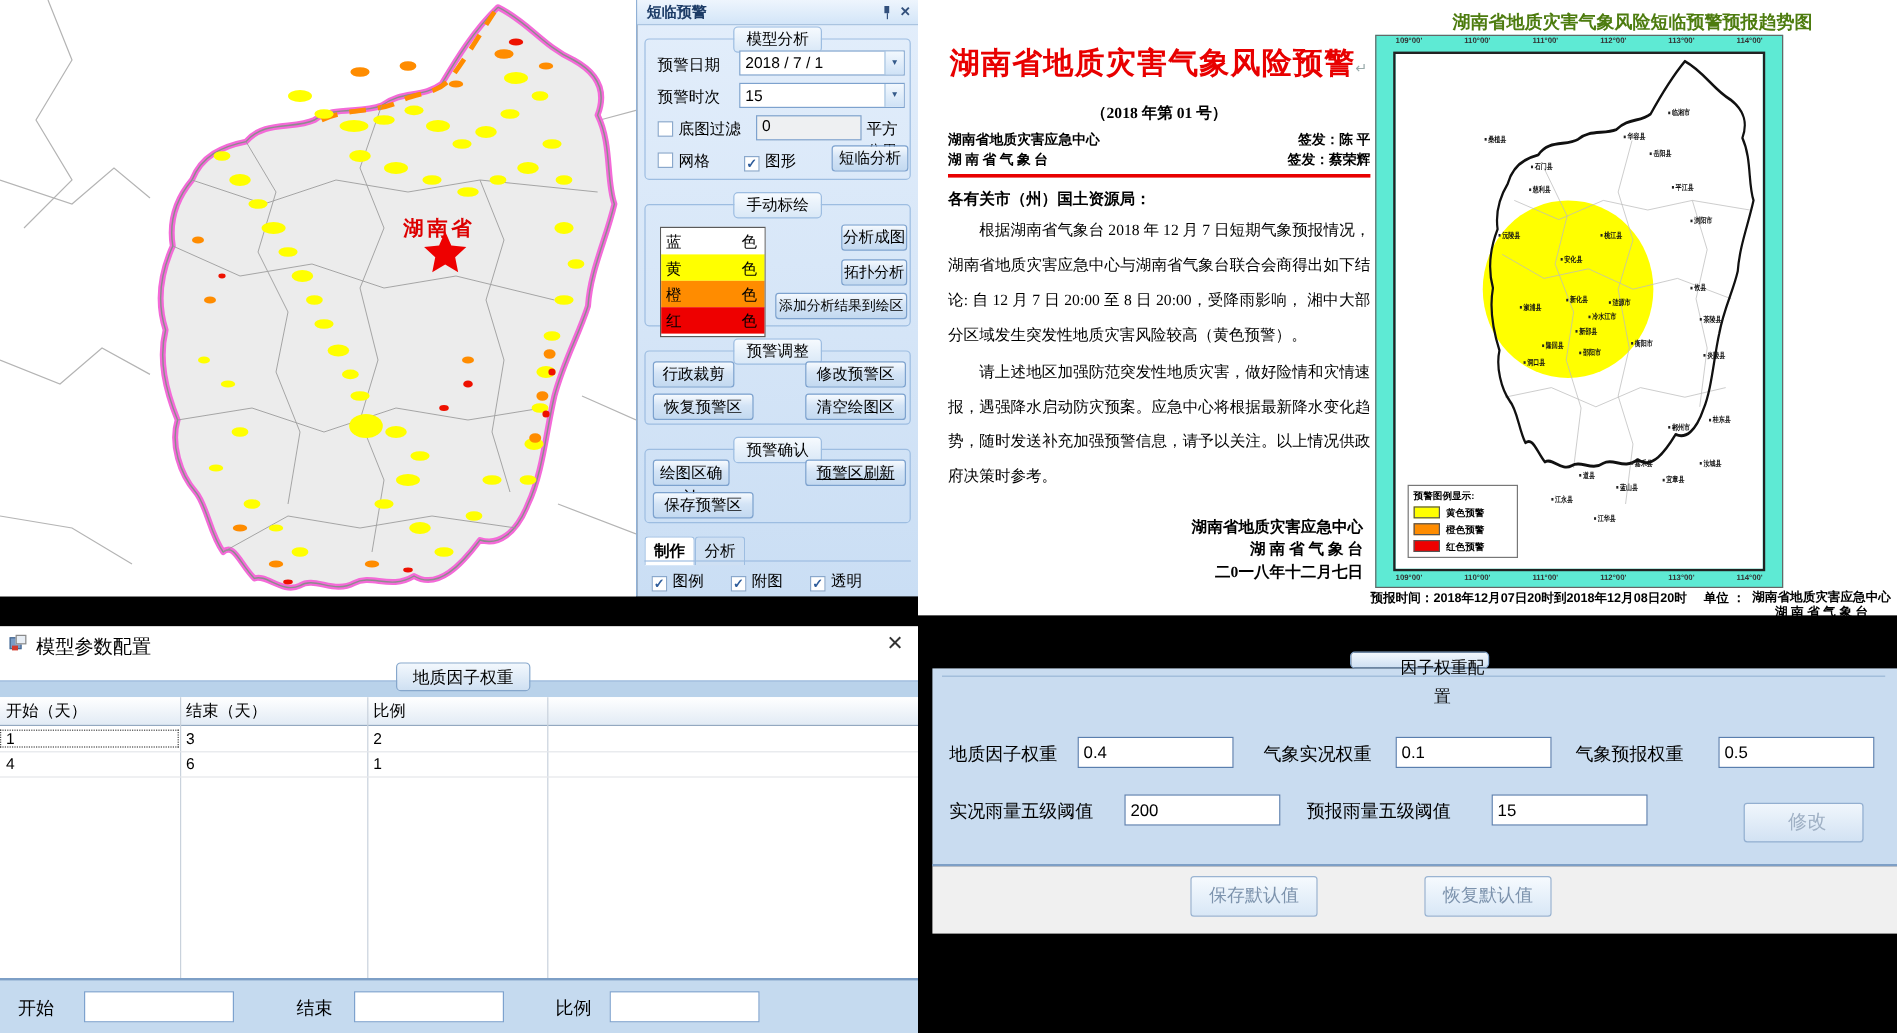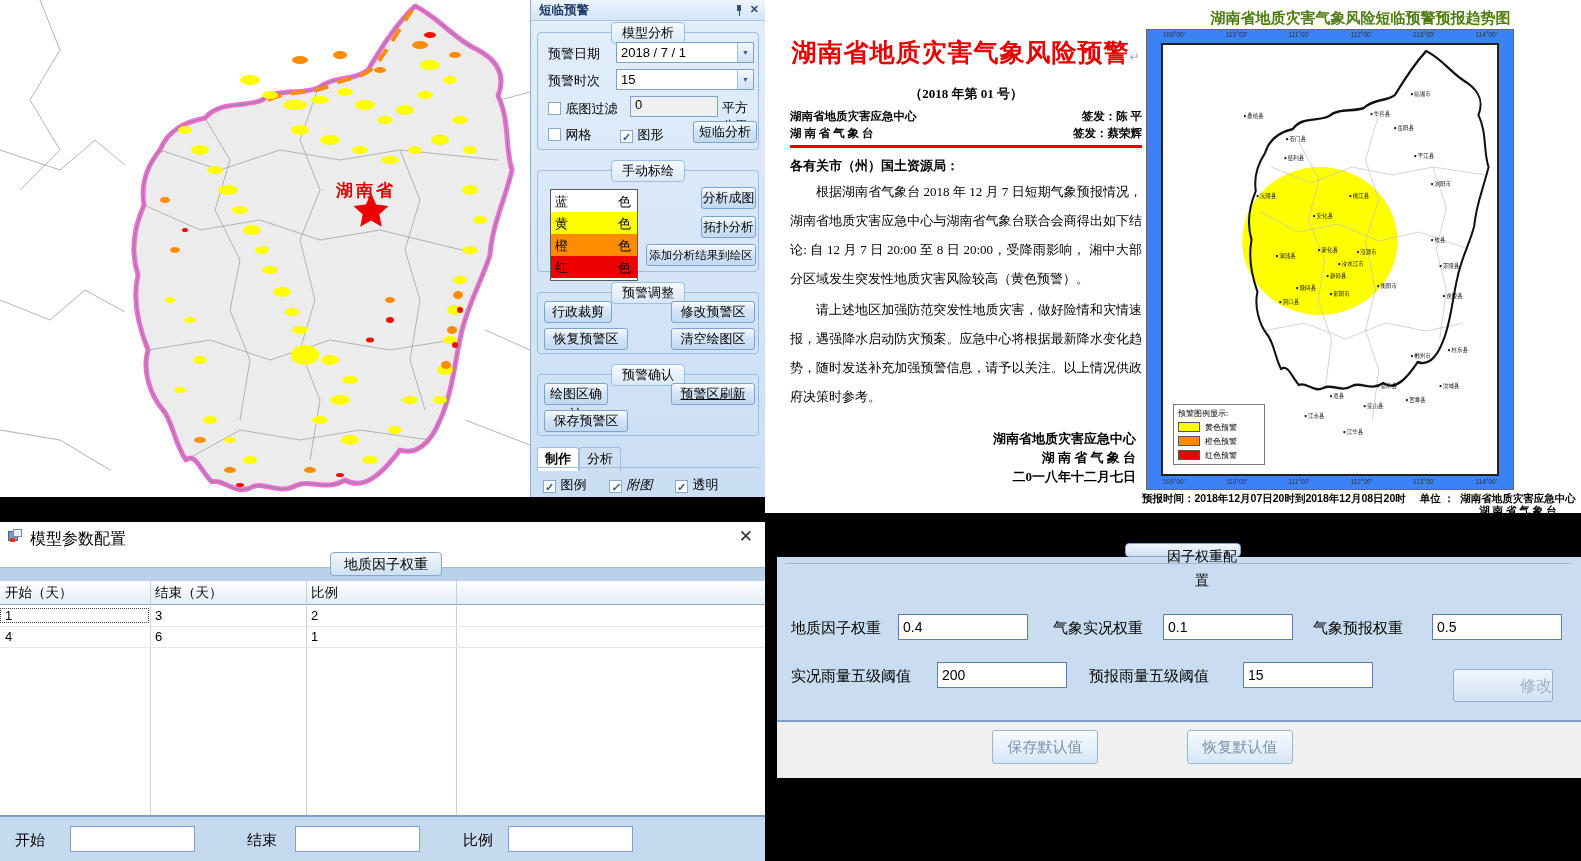--- a/index.html
+++ b/index.html
@@ -53,22 +53,22 @@
   .doc-orgline { display:flex; justify-content:space-between; font-size:11.5px; font-weight:bold; margin-top:6px;}
   .doc-rule { border-bottom:3px solid #e80000; margin-top:4px; }
   .doc-salu { font-size:13px; font-weight:bold; margin-top:9px;}
   .doc-p { font-size:13px; line-height:29px; text-align:justify; text-indent:2em; margin-top:2px;}
   .doc-sig { text-align:right; font-size:13px; font-weight:bold; line-height:19px; margin-top:18px; padding-right:6px;}
 
   
   #trend { position:absolute; left:375px; top:0; width:441px; height:513px;}
   .trend-title { position:absolute; left:0; top:9px; width:100%; text-align:center;
     font-size:15px; font-weight:bold; color:#4d7c0f;}
-  .trend-frame { position:absolute; left:6px; top:29px; width:368px; height:461px;
-    border:1px solid #666; background:#3b82f6;}
+  .trend-frame { position:absolute; left:6px; top:29px; width:340px; height:461px;
+    border:1px solid #666; background:#5eead4;font-weight:bold;}
   .trend-inner { position:absolute; left:14px; top:13px; right:14px; bottom:13px; border:2px solid #222;}
   .lonrow { position:absolute; left:14px; right:14px; height:10px; display:flex; justify-content:space-between;
     font-size:6.5px; color:#333; padding:0 2px;}
   .legend { position:absolute; left:26px; bottom:24px; width:92px; background:#fff; border:1px solid #777;
     font-size:8px; padding:3px 4px; z-index:5;}
   .legend .sw { display:inline-block; width:22px; height:10px; border:1px solid #555; vertical-align:-2px; margin-right:5px;}
   .legend-row { margin-top:3px; }
   .trend-foot { position:absolute; left:2px; top:492px; width:100%; font-size:10.5px; font-weight:bold; color:#000;
     display:flex; }
   .county-t { font-size:6.5px; fill:#111; font-family:"Liberation Sans",sans-serif;}
@@ -104,21 +104,21 @@
   .w-blue { position:absolute; left:12px; top:44px; right:0; height:165px; background:#c9dcf0;
     border-bottom:2px solid #7d9fc6;}
   .w-grpline { position:absolute; left:8px; top:6px; right:10px; height:1px; background:#9ab7d6;}
   .w-tab { position:absolute; left:348px; top:-14px; width:116px; height:14px; text-align:center;
     background:linear-gradient(180deg,#f3f8fd,#cfe0f2); border:1px solid #86a7cc; border-radius:4px;
     font-size:14px; line-height:24px;padding-left:38px;}
   .w-label { position:absolute; font-size:15px; color:#000;}
   .w-input { position:absolute; height:26px; width:130px; border:1.5px solid #5a7fae; background:#fff;
     font-size:14px; padding-left:4px;}
   .w-btn-dis { position:absolute; background:linear-gradient(180deg,#f0f6fc,#d2e2f3);
-    border:1px solid #93afd0; border-radius:3px; color:#9fb0c4; font-size:16px; text-align:right;}
+    border:1px solid #93afd0; border-radius:3px; color:#9fb0c4; font-size:16px; text-align:left;padding-left:36px;}
   .w-gray { position:absolute; left:12px; top:209px; right:0; height:56px; background:#f0f0f0;}
   .w-btn { position:absolute; top:8px; width:106px; height:34px; line-height:32px; text-align:center;
     background:linear-gradient(180deg,#f6fafe,#d8e7f6); border:1px solid #9ab4d2; border-radius:3px;
     color:#7d93ad; font-size:15px; cursor:pointer;}
 </style>
 </head>
 <body>
 
 <div class="abs" id="map-left">
   <svg width="530" height="497" viewBox="0 0 530 497">
@@ -303,21 +303,21 @@
     <div class="btn" style="left:133px;top:8px;width:84px;height:22px;line-height:20px;text-decoration:underline;">预警区刷新</div>
     <div class="btn" style="left:6px;top:35px;width:84px;height:22px;line-height:20px;">保存预警区</div>
   </div>
 
   <div class="tabs">
     <span class="tab active">制作</span><span class="tab">分析</span>
   </div>
   <div class="tabpane">
     <span class="abs" style="left:6px;top:7px;"><span class="cb">✓</span>
       <span class="flabel">图例</span></span>
-    <span class="abs" style="left:72px;top:7px;font-style:italic;"><span class="cb">✓</span>
+    <span class="abs" style="left:72px;top:7px;"><span class="cb">✓</span>
       <span class="flabel">附图</span></span>
     <span class="abs" style="left:138px;top:7px;"><span class="cb">✓</span>
       <span class="flabel">透明</span></span>
   </div>
 </div>
 
 <div class="abs" id="doc-area">
   <div id="doc">
     <div class="doc-title"><span>湖南省地质灾害气象风险预警</span><span class="ret">↵</span></div>
     <div class="doc-no">（2018 年第 01 号）</div>

